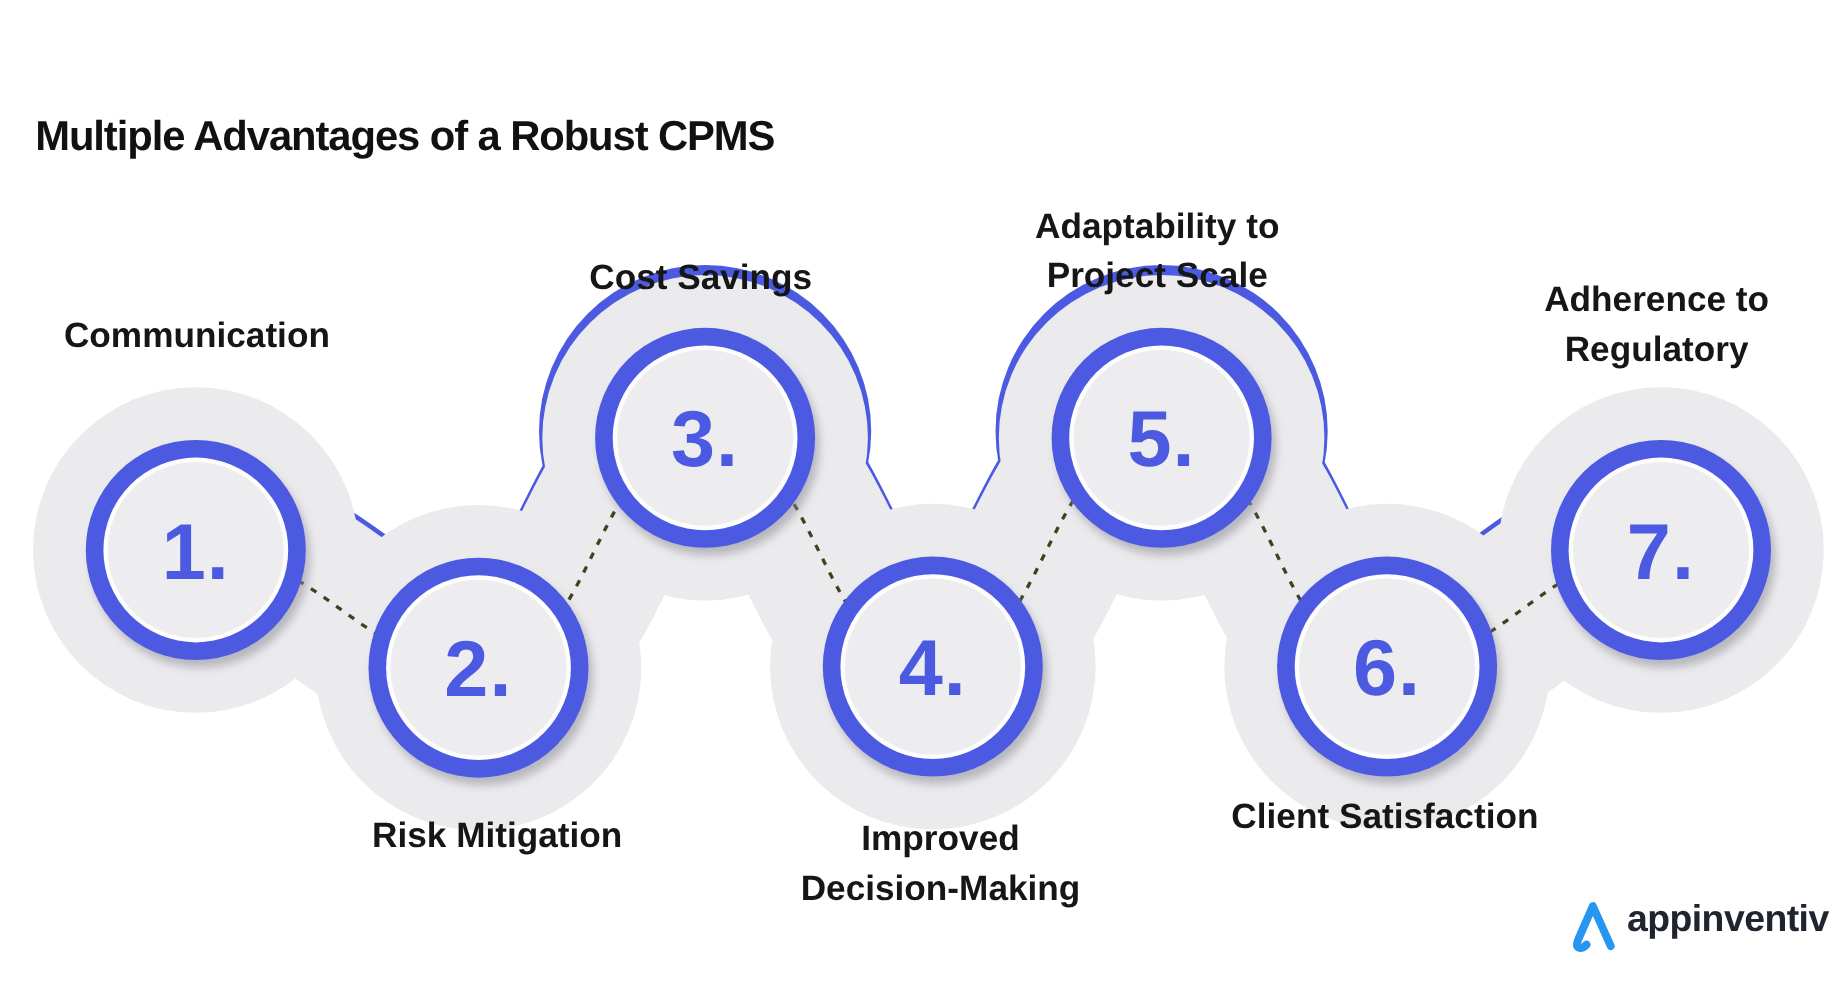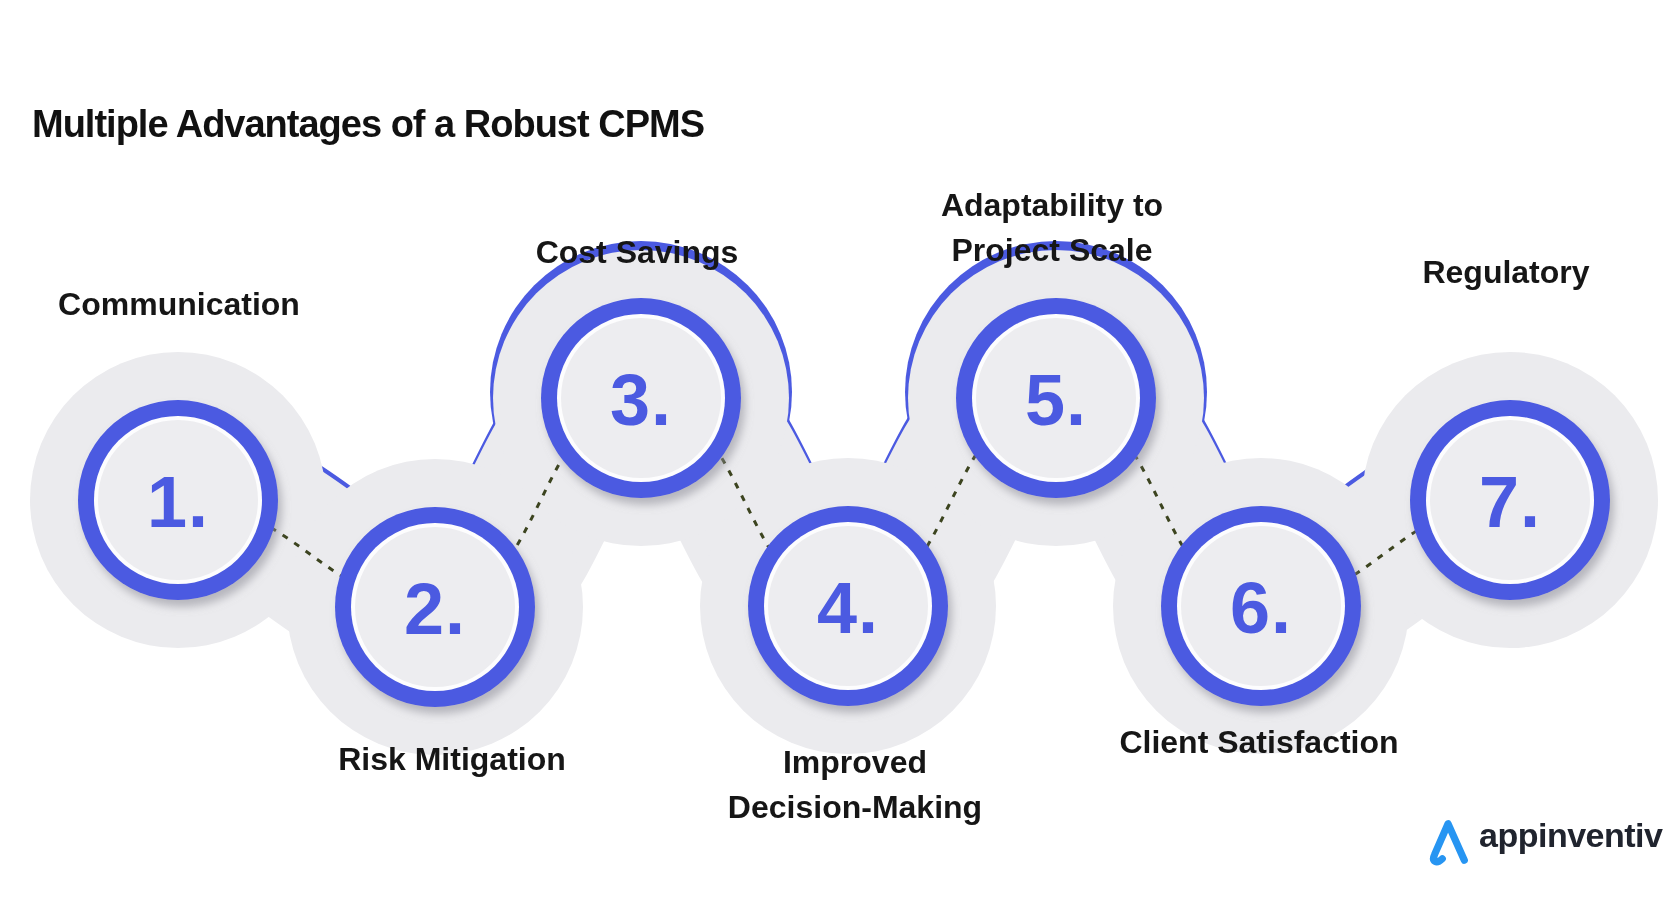--- a/index.html
+++ b/index.html
@@ -143,20 +143,21 @@
     <div>Decision-Making</div>
   </div>
   <div class="step-label" style="left:1052px;top:183px;">
     <div>Adaptability to</div>
     <div>Project Scale</div>
   </div>
   <div class="step-label" style="left:1259px;top:720px;">
     <div>Client Satisfaction</div>
   </div>
   <div class="step-label" style="left:1506px;top:250px;">
+    <div>Adherence to</div>
     <div>Regulatory</div>
   </div>
 
   <div class="logo">
     <svg width="46" height="50" viewBox="0 0 48 52" aria-hidden="true">
       <path d="M 40 46 L 23 8 L 9 40 C 5.5 47.5 11 50.5 17 44.5" fill="none" stroke="var(--logo-blue,#2795f2)" stroke-width="7.5" stroke-linecap="round" stroke-linejoin="round"></path>
     </svg>
     <span class="logo-text">appinventiv</span>
   </div>
 

